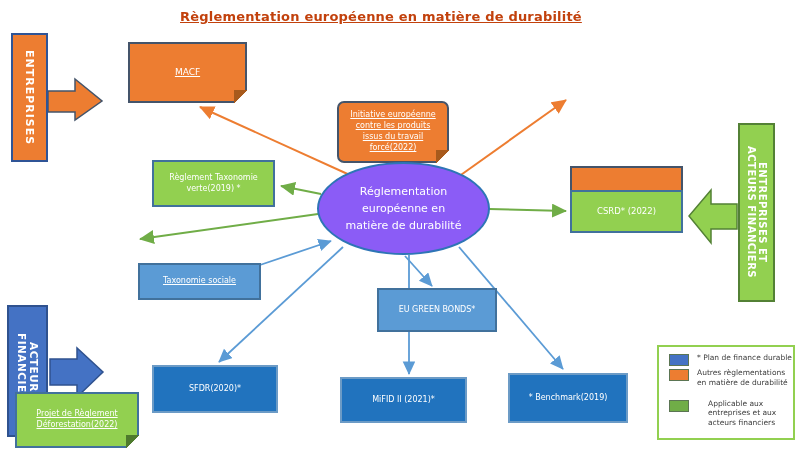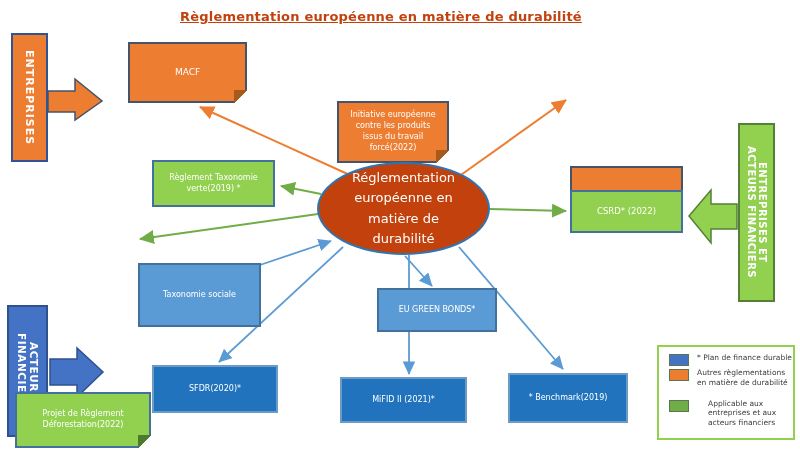--- a/index.html
+++ b/index.html
@@ -13,29 +13,29 @@
     text-decoration:underline;letter-spacing:.2px;white-space:nowrap;
   }
   .node{
     position:absolute;display:flex;align-items:center;justify-content:center;
     color:#fff;text-align:center;line-height:1.35;box-sizing:border-box;
   }
   .orange{background:#ED7D31;border:2px solid #44546A;}
   .greenlight{background:#92D050;border:2px solid #41719C;}
   .bluemid{background:#5B9BD5;border:2px solid #41719C;}
   .bluedark{background:#2173BE;border:2px solid #6C9BC6;}
-  .fold{position:relative;}
+  .fold{position:relative;text-decoration:underline;}
   .fold::after{
     content:"";position:absolute;right:-2px;bottom:-2px;width:13px;height:13px;
     background:linear-gradient(to top left,#ffffff 46%,var(--foldc,#a85a1c) 50%);
   }
   .ellipse{
     position:absolute;left:317px;top:162px;width:173px;height:93px;border-radius:50%;
-    background:#c2410c;border:2px solid #2E75B6;display:flex;align-items:center;justify-content:center;
-    color:#fff;text-align:center;font-size:13px;line-height:1.55;padding:0 20px;box-sizing:border-box;
+    background:#8b5cf6;border:2px solid #2E75B6;display:flex;align-items:center;justify-content:center;
+    color:#fff;text-align:center;font-size:11px;line-height:1.55;padding:0 20px;box-sizing:border-box;
   }
   .vlabel{
     position:absolute;display:flex;align-items:center;justify-content:center;
     writing-mode:vertical-rl;white-space:pre-line;text-align:center;
     color:#fff;font-weight:bold;box-sizing:border-box;letter-spacing:1px;
   }
   .legend{
     position:absolute;left:657px;top:345px;width:138px;height:95px;box-sizing:border-box;
     background:#fff;border:2px solid #92D050;padding:6px 0 4px 8px;
     font-size:7.5px;color:#3b3b3b;line-height:1.3;
@@ -87,30 +87,30 @@
 
   <div class="title">Règlementation européenne en matière de durabilité</div>
 
   <div class="vlabel" style="left:11px;top:33px;width:37px;height:129px;background:#ED7D31;border:2px solid #2F5496;font-size:11px;">ENTREPRISES</div>
   <div class="vlabel" style="left:7px;top:305px;width:41px;height:132px;background:#4472C4;border:2px solid #2F528F;font-size:10.5px;letter-spacing:.5px;">ACTEURS
 FINANCIERS</div>
   <div class="vlabel" style="left:738px;top:123px;width:37px;height:179px;background:#92D050;border:2px solid #538135;font-size:10px;letter-spacing:.5px;">ENTREPRISES ET
 ACTEURS FINANCIERS</div>
 
   <div class="node orange fold" style="--foldc:#a85a1c;left:128px;top:42px;width:119px;height:61px;font-size:9px;">MACF</div>
-  <div class="node orange fold" style="--foldc:#a85a1c;left:337px;top:40px;width:112px;height:62px;font-size:8px;padding:2px 6px;">Initiative européenne contre les produits issus du travail forcé(2022)</div>
+  <div class="node orange fold" style="--foldc:#a85a1c;left:337px;top:40px;width:112px;height:62px;font-size:8px;padding:2px 6px;border-radius:7px;">Initiative européenne contre les produits issus du travail forcé(2022)</div>
   <div class="node orange fold" style="--foldc:#a85a1c;left:570px;top:43px;width:113px;height:57px;font-size:8.5px;">CSDD(2022)</div>
 
   <div class="node greenlight" style="left:152px;top:160px;width:123px;height:47px;font-size:8px;padding:0 8px;">Règlement Taxonomie verte(2019) *</div>
-  <div class="node greenlight fold" style="--foldc:#4e7a2d;left:15px;top:212px;width:136px;height:56px;font-size:8px;padding:0 8px;">Projet de Règlement Déforestation(2022)</div>
+  <div class="node greenlight fold" style="--foldc:#4e7a2d;left:15px;top:212px;width:124px;height:56px;font-size:8px;padding:0 8px;">Projet de Règlement Déforestation(2022)</div>
   <div class="node greenlight" style="left:570px;top:190px;width:113px;height:43px;font-size:8.5px;">CSRD* (2022)</div>
 
   <div class="ellipse">Réglementation européenne en matière de durabilité</div>
 
-  <div class="node bluemid" style="left:138px;top:263px;width:123px;height:64px;font-size:8px;">Taxonomie sociale</div>
+  <div class="node bluemid" style="left:138px;top:263px;width:123px;height:37px;font-size:8px;text-decoration:underline;">Taxonomie sociale</div>
   <div class="node bluemid" style="left:377px;top:288px;width:120px;height:44px;font-size:8px;">EU GREEN BONDS*</div>
   <div class="node bluedark" style="left:152px;top:365px;width:126px;height:48px;font-size:8px;">SFDR(2020)*</div>
   <div class="node bluedark" style="left:340px;top:377px;width:127px;height:46px;font-size:8px;">MiFID II (2021)*</div>
   <div class="node bluedark" style="left:508px;top:373px;width:120px;height:50px;font-size:8px;">* Benchmark(2019)</div>
 
   <div class="legend">
     <div class="row">
       <span class="swatch" style="background-color: rgb(68, 114, 196);"></span>
       <span>* Plan de finance durable</span>
     </div>

